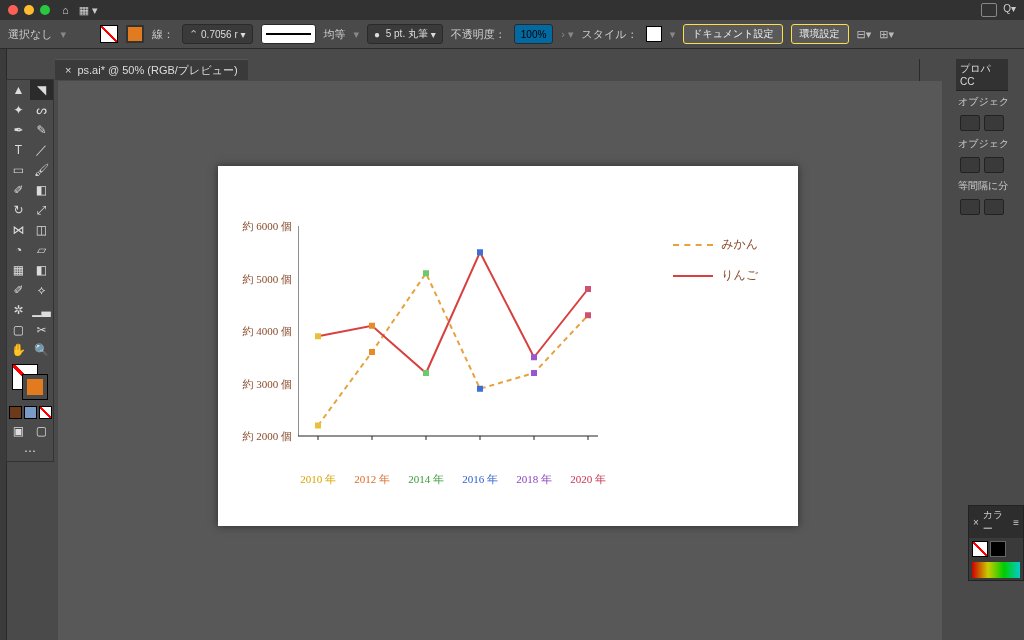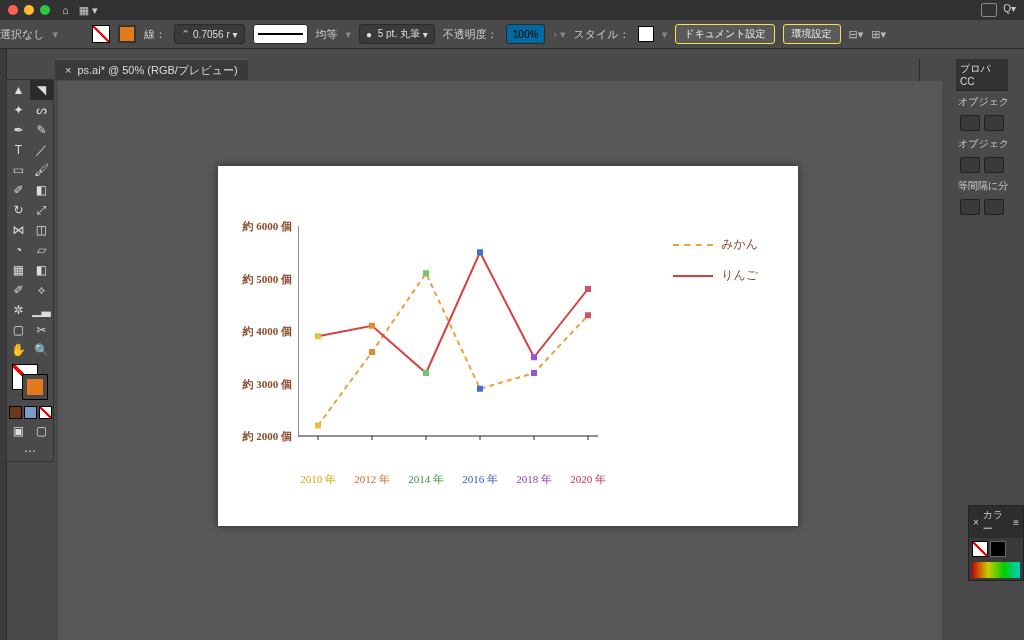--- a/index.html
+++ b/index.html
@@ -6,21 +6,21 @@
   
   .titlebar{height:20px;background:#323232;display:flex;align-items:center;padding:0 8px;position:relative;}
   .traffic{display:flex;gap:6px;align-items:center;}
   .tl{width:10px;height:10px;border-radius:50%;}
   .tl.red{background:#ff5f57;} .tl.yel{background:#febc2e;} .tl.grn{background:#28c840;}
   .title-center{position:absolute;left:0;right:0;text-align:center;color:#ddd;font-size:12px;pointer-events:none;}
   .titlebar .left-icons{margin-left:12px;display:flex;gap:10px;align-items:center;color:#ccc;}
   .titlebar .right-icons{margin-left:auto;display:flex;gap:6px;color:#ccc;}
   .sq-ico{width:14px;height:12px;border:1px solid #888;border-radius:2px;}
   
-  .ctrlbar{height:28px;background:#4a4a4a;border-bottom:1px solid #2a2a2a;display:flex;align-items:center;gap:8px;padding:0 0;}
+  .ctrlbar{height:28px;background:#4a4a4a;border-bottom:1px solid #2a2a2a;display:flex;align-items:center;gap:8px;padding:0 8px;}
   .ctrlbar .pill{background:#3a3a3a;border:1px solid #2a2a2a;border-radius:3px;height:18px;display:flex;align-items:center;padding:0 6px;color:#ddd;font-size:10px;}
   .swatch{width:16px;height:16px;border:1px solid #000;}
   .swatch.diag{background:linear-gradient(to top right,#fff 0 45%,#f00 45% 55%,#fff 55% 100%);}
   .swatch.orange{background:#e27a1f;border:2px solid #333;width:14px;height:14px;}
   .swatch.white{background:#fff;}
   .stroke-line{width:45px;height:2px;background:#000;}
   .btn{background:#5a5a5a;border:1px solid #fde047;border-radius:3px;color:#eee;font-size:10px;height:18px;padding:0 8px;display:flex;align-items:center;}
   .ico-mini{color:#bbb;font-size:11px;}
   
   .body{position:relative;height:592px;}
@@ -48,21 +48,21 @@
   .colorpanel{position:absolute;right:0;bottom:60px;width:54px;background:#3a3a3a;border:1px solid #222;}
   .colorpanel .cp-hdr{background:#2d2d2d;color:#ccc;font-size:10px;padding:2px 4px;display:flex;gap:4px;align-items:center;}
   .colorpanel .cp-row{display:flex;gap:2px;padding:3px;}
   .colorpanel .grad{height:16px;margin:2px 3px;background:linear-gradient(90deg,#c00,#cc0,#0c0,#0cc);}
   
   .canvaswrap{position:absolute;left:58px;right:82px;top:32px;bottom:0;background:#585858;overflow:hidden;}
   .artboard{position:absolute;left:160px;top:85px;width:580px;height:360px;background:#fff;box-shadow:0 0 8px rgba(0,0,0,.5);}
   
   .chart{position:absolute;left:80px;top:60px;width:400px;height:240px;}
   .chart svg{position:absolute;left:0;top:0;}
-  .ylab{position:absolute;right:100%;transform:translateY(-50%);white-space:nowrap;font-size:11px;color:#8a4b2a;margin-right:6px;font-family:serif;font-weight:bold;}
+  .ylab{position:absolute;right:100%;transform:translateY(-50%);white-space:nowrap;font-size:11px;color:#8a4b2a;margin-right:6px;font-family:serif;}
   .xlab{position:absolute;top:100%;transform:translateX(-50%);font-size:11px;margin-top:6px;font-family:serif;white-space:nowrap;}
   .legend{position:absolute;right:40px;top:70px;font-size:12px;font-family:serif;}
   .legend .row{display:flex;align-items:center;gap:8px;margin-bottom:14px;color:#8a4b2a;}
   .legend .ln{width:40px;height:0;}
   .legend .ln.dash{border-top:2px dashed #e6a23c;}
   .legend .ln.solid{border-top:2px solid #d84040;}
 </style>
 </head>
 <body>
 

